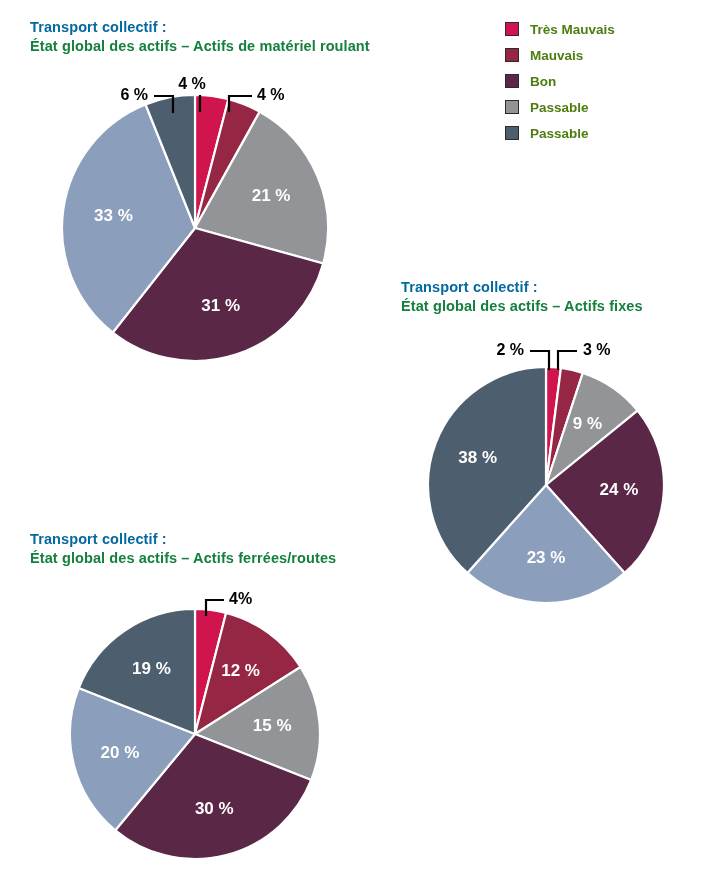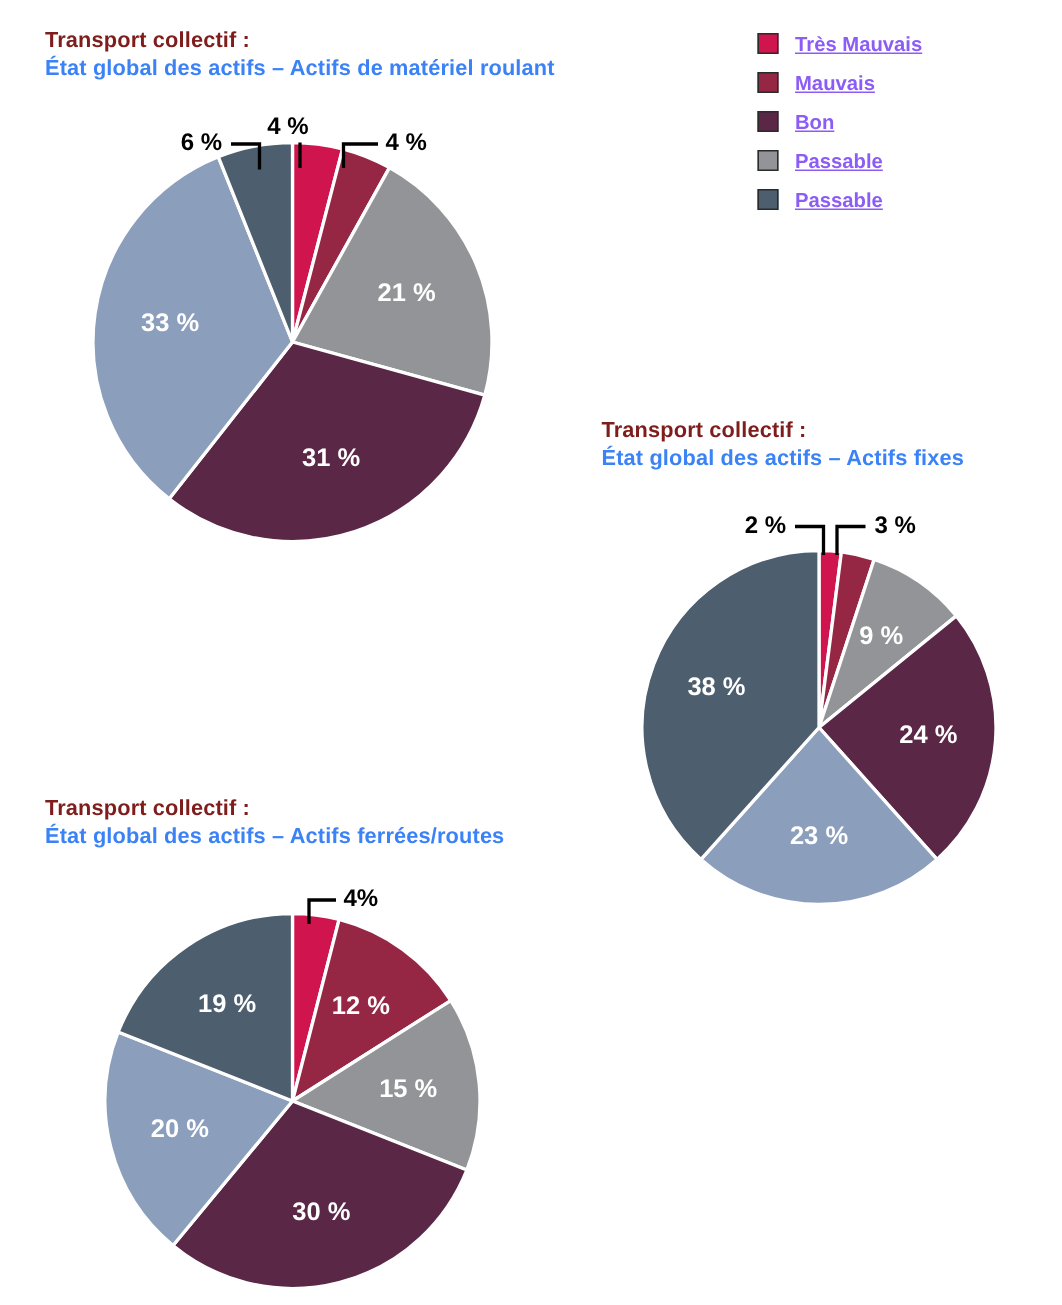--- a/index.html
+++ b/index.html
@@ -7,28 +7,28 @@
     width:708px;height:870px;
     background:#ffffff;
     font-family:"Liberation Sans", sans-serif;
     position:relative;
     overflow:hidden;
     -webkit-font-smoothing:antialiased;
   }
   .chart-block{position:absolute;}
   .title-wrap{line-height:1.28;}
   .title-top{
-    color:#7f1d1d;
+    color:#0369a1;
     font-weight:bold;
     font-size:14.5px;
     letter-spacing:0.1px;
     white-space:nowrap;
   }
   .title-sub{
-    color:#3b82f6;
+    color:#15803d;
     font-weight:bold;
     font-size:14.5px;
     letter-spacing:0.1px;
     white-space:nowrap;
   }
   .pie-svg{display:block;overflow:visible;}
   .slice-label{
     fill:#ffffff;
     font-family:"Liberation Sans", sans-serif;
     font-weight:bold;
@@ -51,23 +51,22 @@
   .legend-swatch{
     width:14px;height:14px;
     border:1px solid #2b2b2b;
     box-sizing:border-box;
     margin-right:11px;
     flex:0 0 auto;
   }
   .legend-text{
     font-size:13.5px;
     font-weight:bold;
-    color:#8b5cf6;
+    color:#4d7c0f;
     white-space:nowrap;
-    text-decoration:underline;
   }
 </style>
 </head>
 <body>
 
 <div id="legend">
     <div class="legend-row">
       <span class="legend-swatch" style="background: rgb(208, 21, 78);"></span>
       <span class="legend-text">Très Mauvais</span>
     </div>

